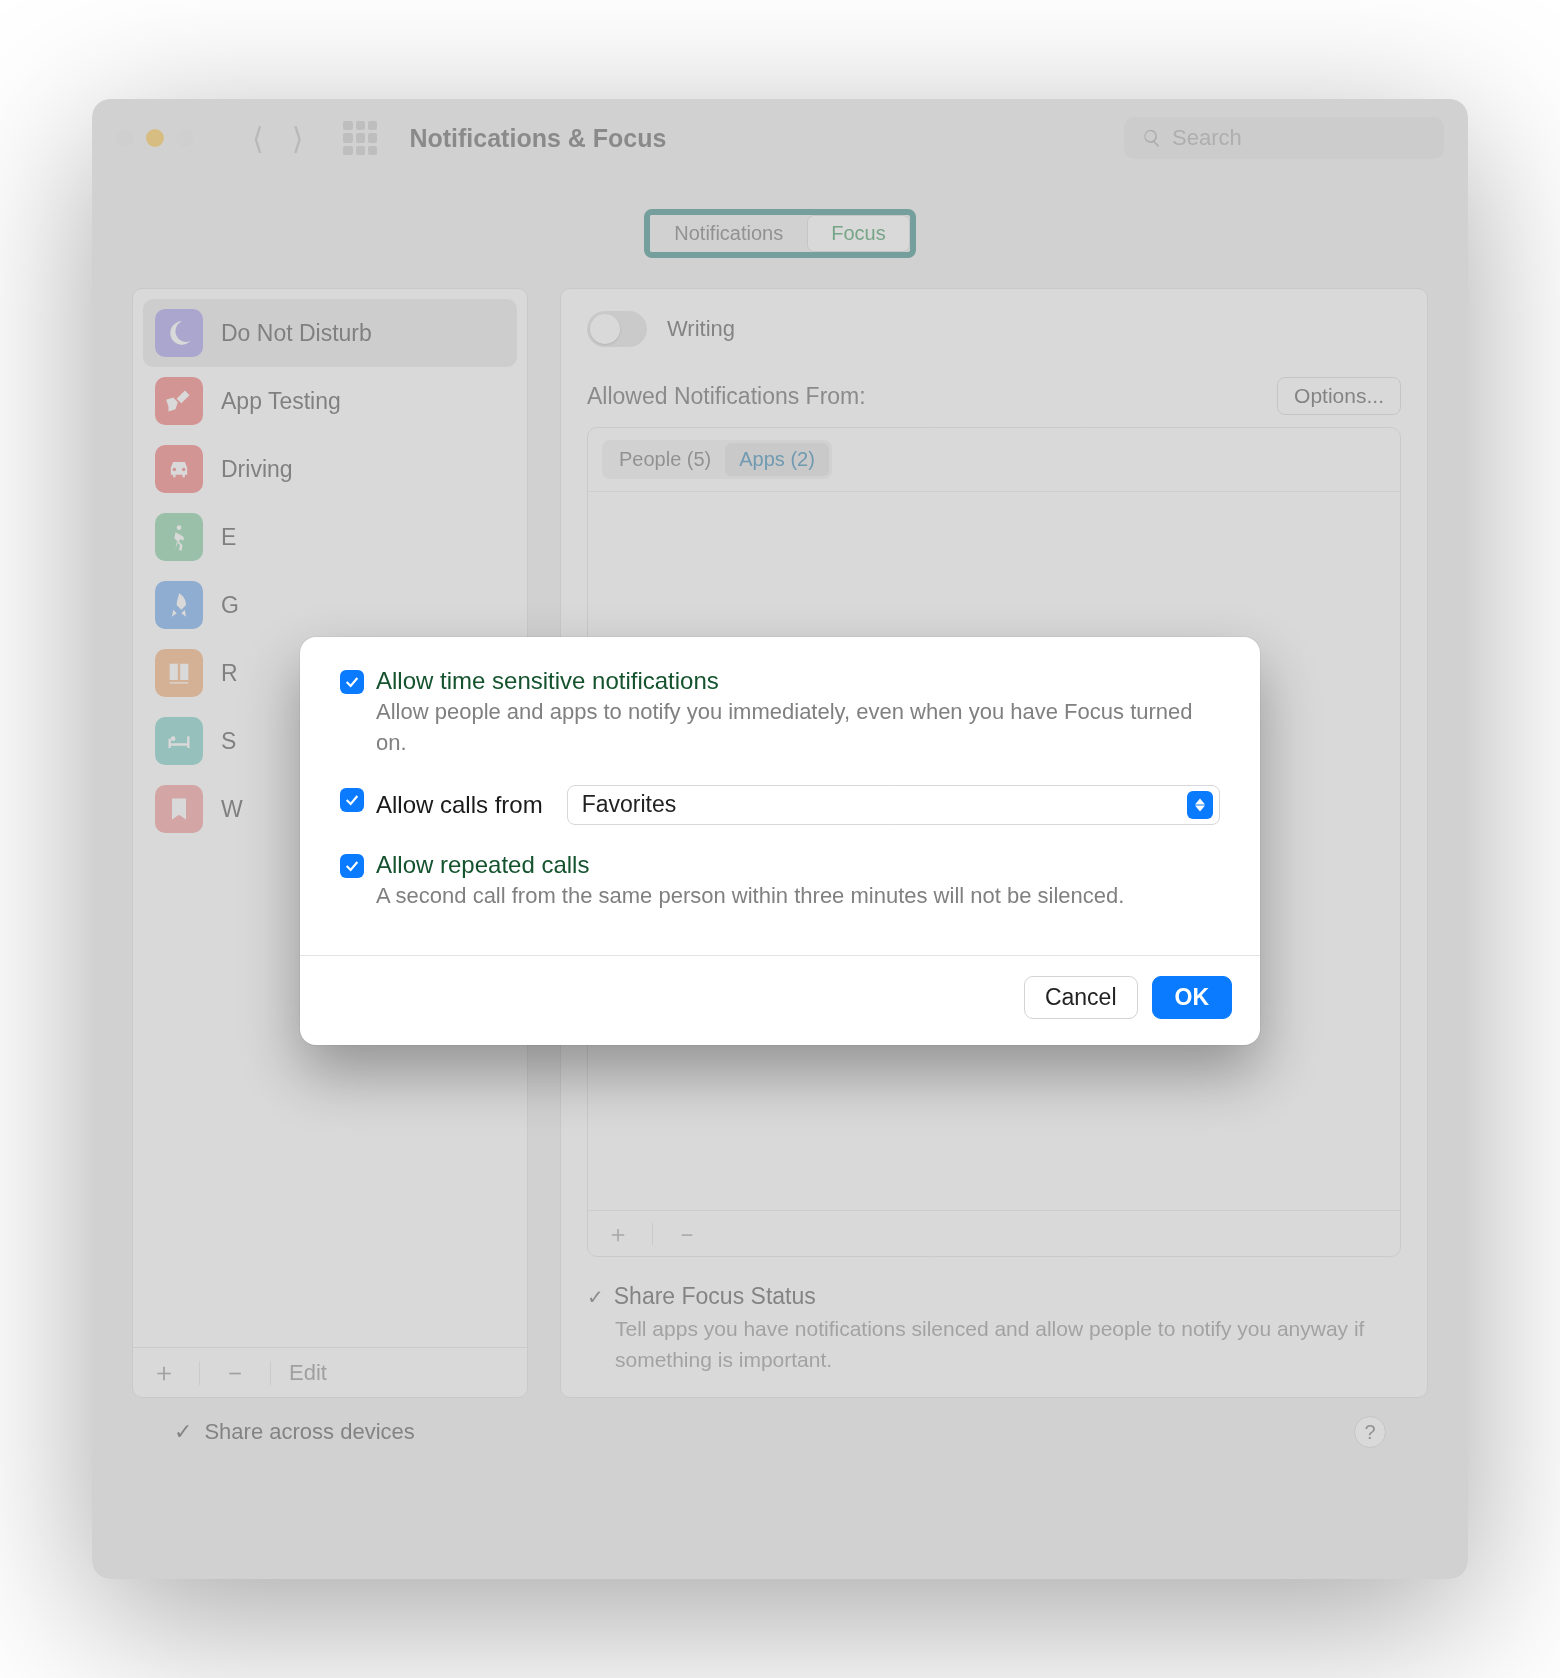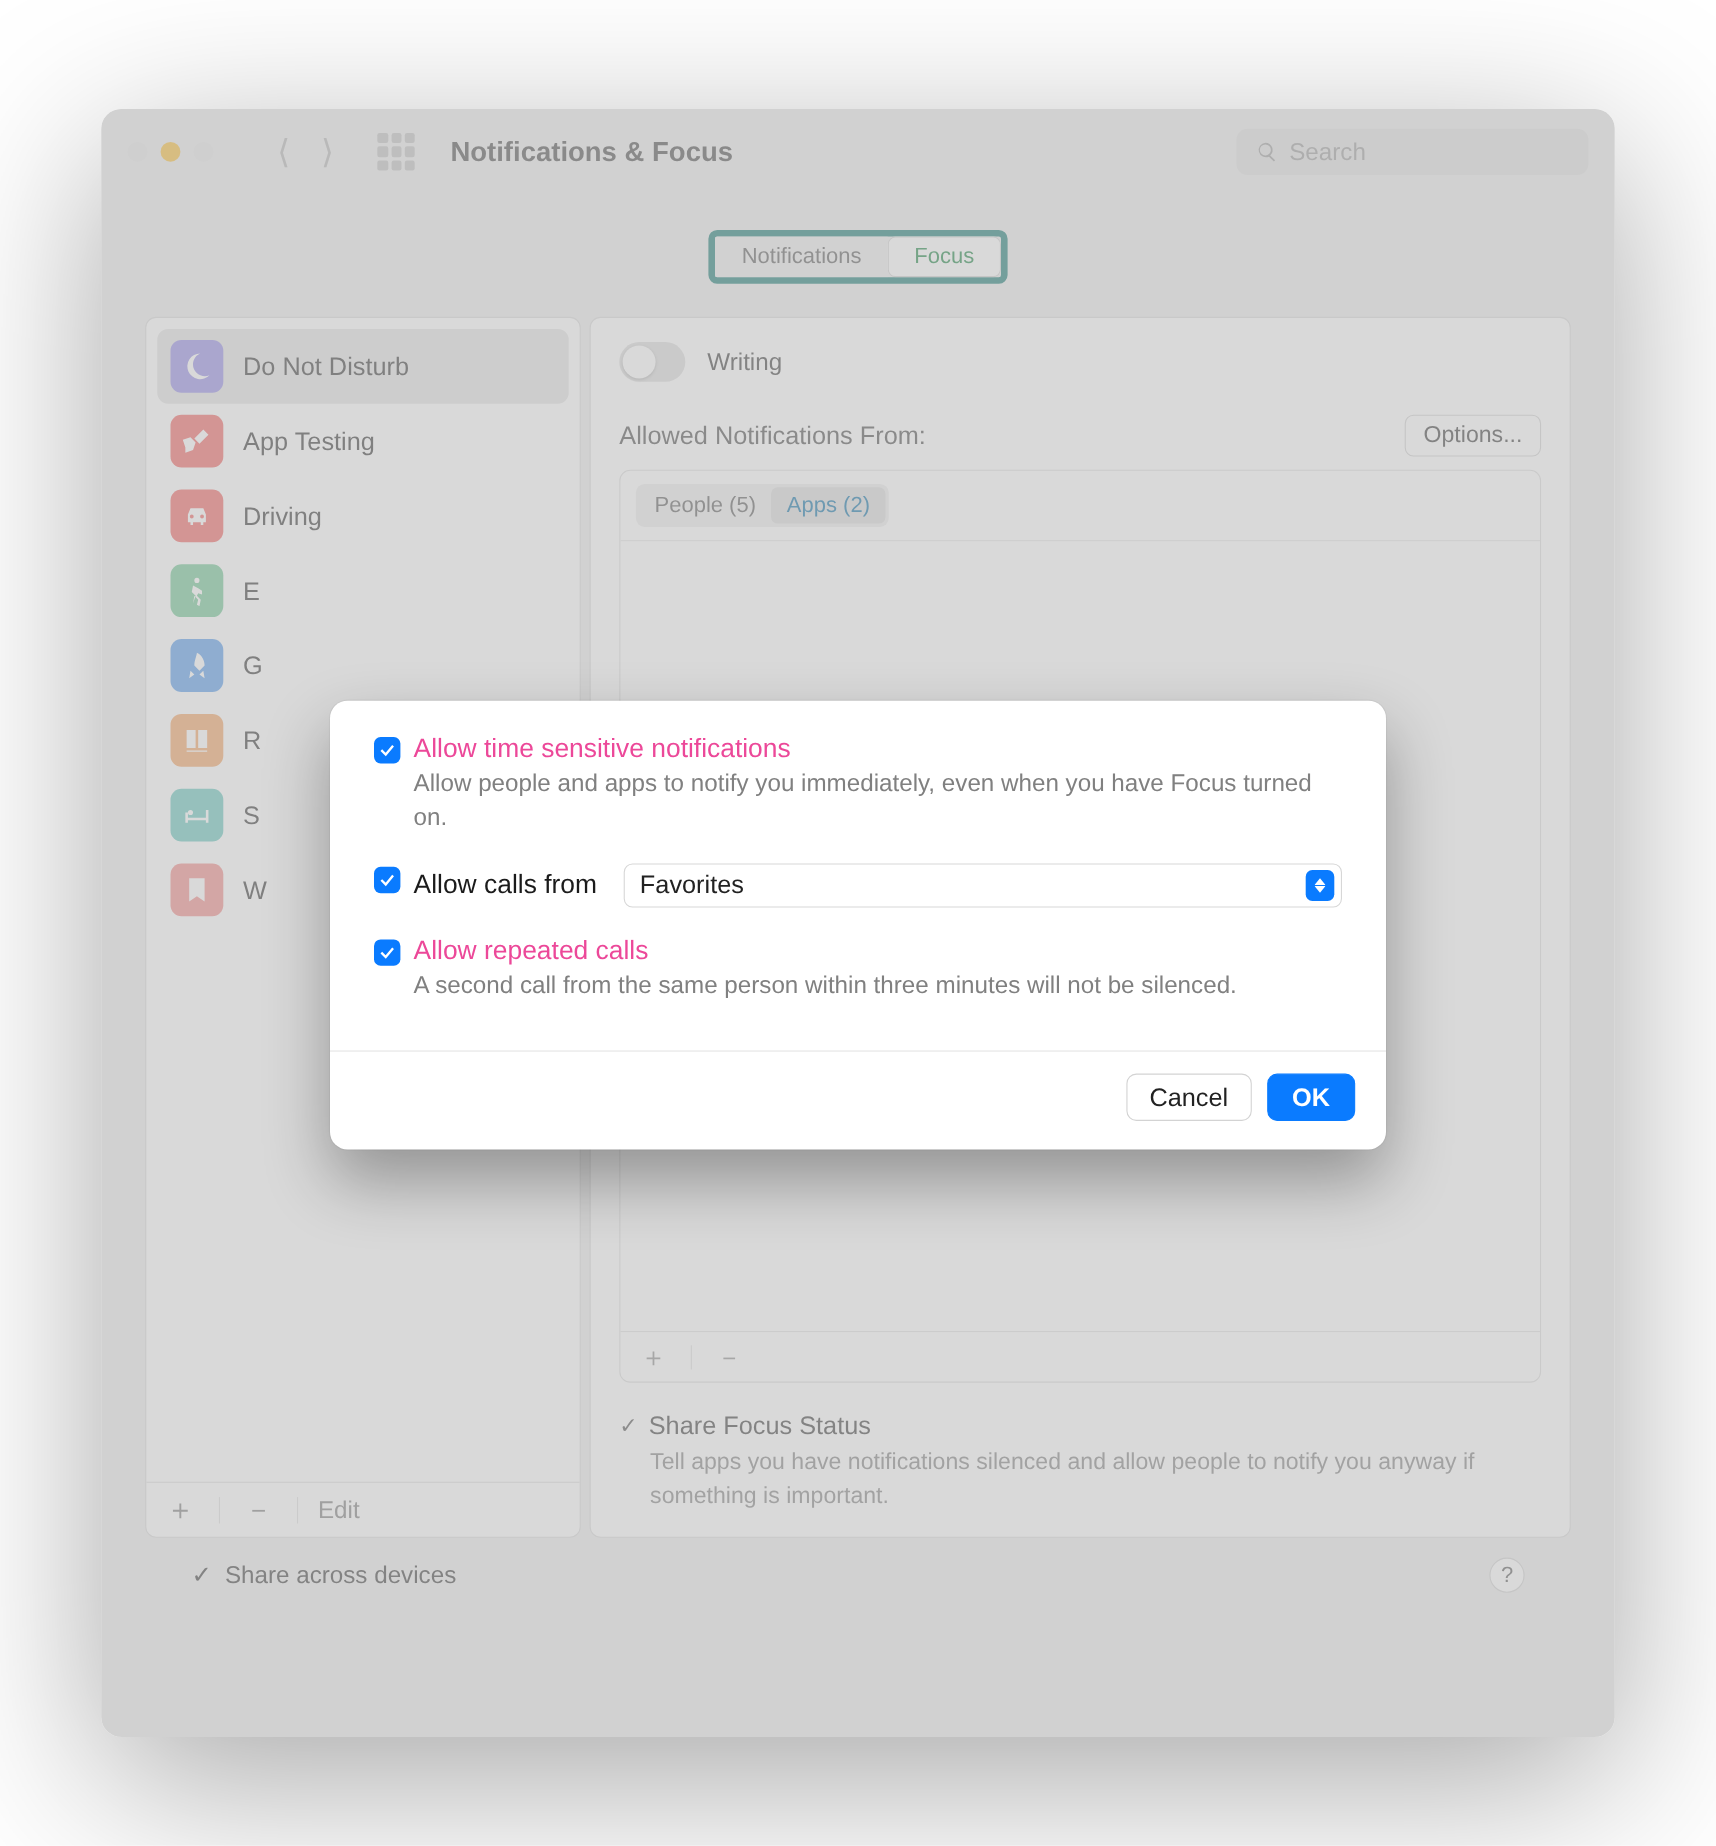--- a/index.html
+++ b/index.html
@@ -66,21 +66,21 @@
     display: flex; justify-content: center; margin: 8px 0 30px 0;
   }
   .seg {
     display: flex; border: 6px solid #0f766e; border-radius: 8px;
     overflow: hidden; font-size: 20px;
   }
   .seg .tab { padding: 7px 24px; color: #555; background: #ececec; }
   .seg .tab.active { background: #ffffff; color: #15803d; box-shadow: 0 0 0 1px #d0d0d0 inset; border-radius: 7px; }
 
   .columns {
-    display: flex; gap: 8px; height: 1110px;
+    display: flex; gap: 32px; height: 1110px;
   }
 
   
   .sidebar-panel {
     width: 396px; display: flex; flex-direction: column;
     border: 1px solid #d8d8d8; border-radius: 10px;
     background: #fff;
   }
   .focus-list { flex: 1; padding: 10px; overflow: hidden; }
   .focus-item {
@@ -182,21 +182,21 @@
   .sheet-body { padding: 30px 40px 10px 40px; }
   .opt { display: flex; align-items: flex-start; gap: 12px; margin-bottom: 26px; }
   .opt.last-opt { margin-bottom: 34px; }
   .mac-check {
     width: 24px; height: 24px; border-radius: 6px; background: #0a7bff;
     display: flex; align-items: center; justify-content: center; flex: 0 0 auto;
     margin-top: 3px;
   }
   .mac-check svg { width: 16px; height: 16px; stroke: #fff; stroke-width: 3.2; fill: none; }
   .opt .body { flex: 1; }
-  .opt .title { font-size: 24px; color: #ec4899; }
+  .opt .title { font-size: 24px; color: #14532d; }
   .opt .title-inline { font-size: 24px; color: #1b1b1b; display: inline-block; margin-right: 10px; }
   .opt .desc { font-size: 22px; color: #808080; margin-top: 2px; line-height: 1.4; }
   .select-row { display: flex; align-items: center; gap: 14px; }
   .popup {
     flex: 1; display: flex; justify-content: space-between; align-items: center;
     border: 1px solid #d7d7d7; border-radius: 8px; padding: 5px 6px 5px 14px;
     font-size: 23px; color: #222; background: #fff;
   }
   .popup .stepper {
     width: 26px; height: 28px; background: #0a7bff; border-radius: 6px;

